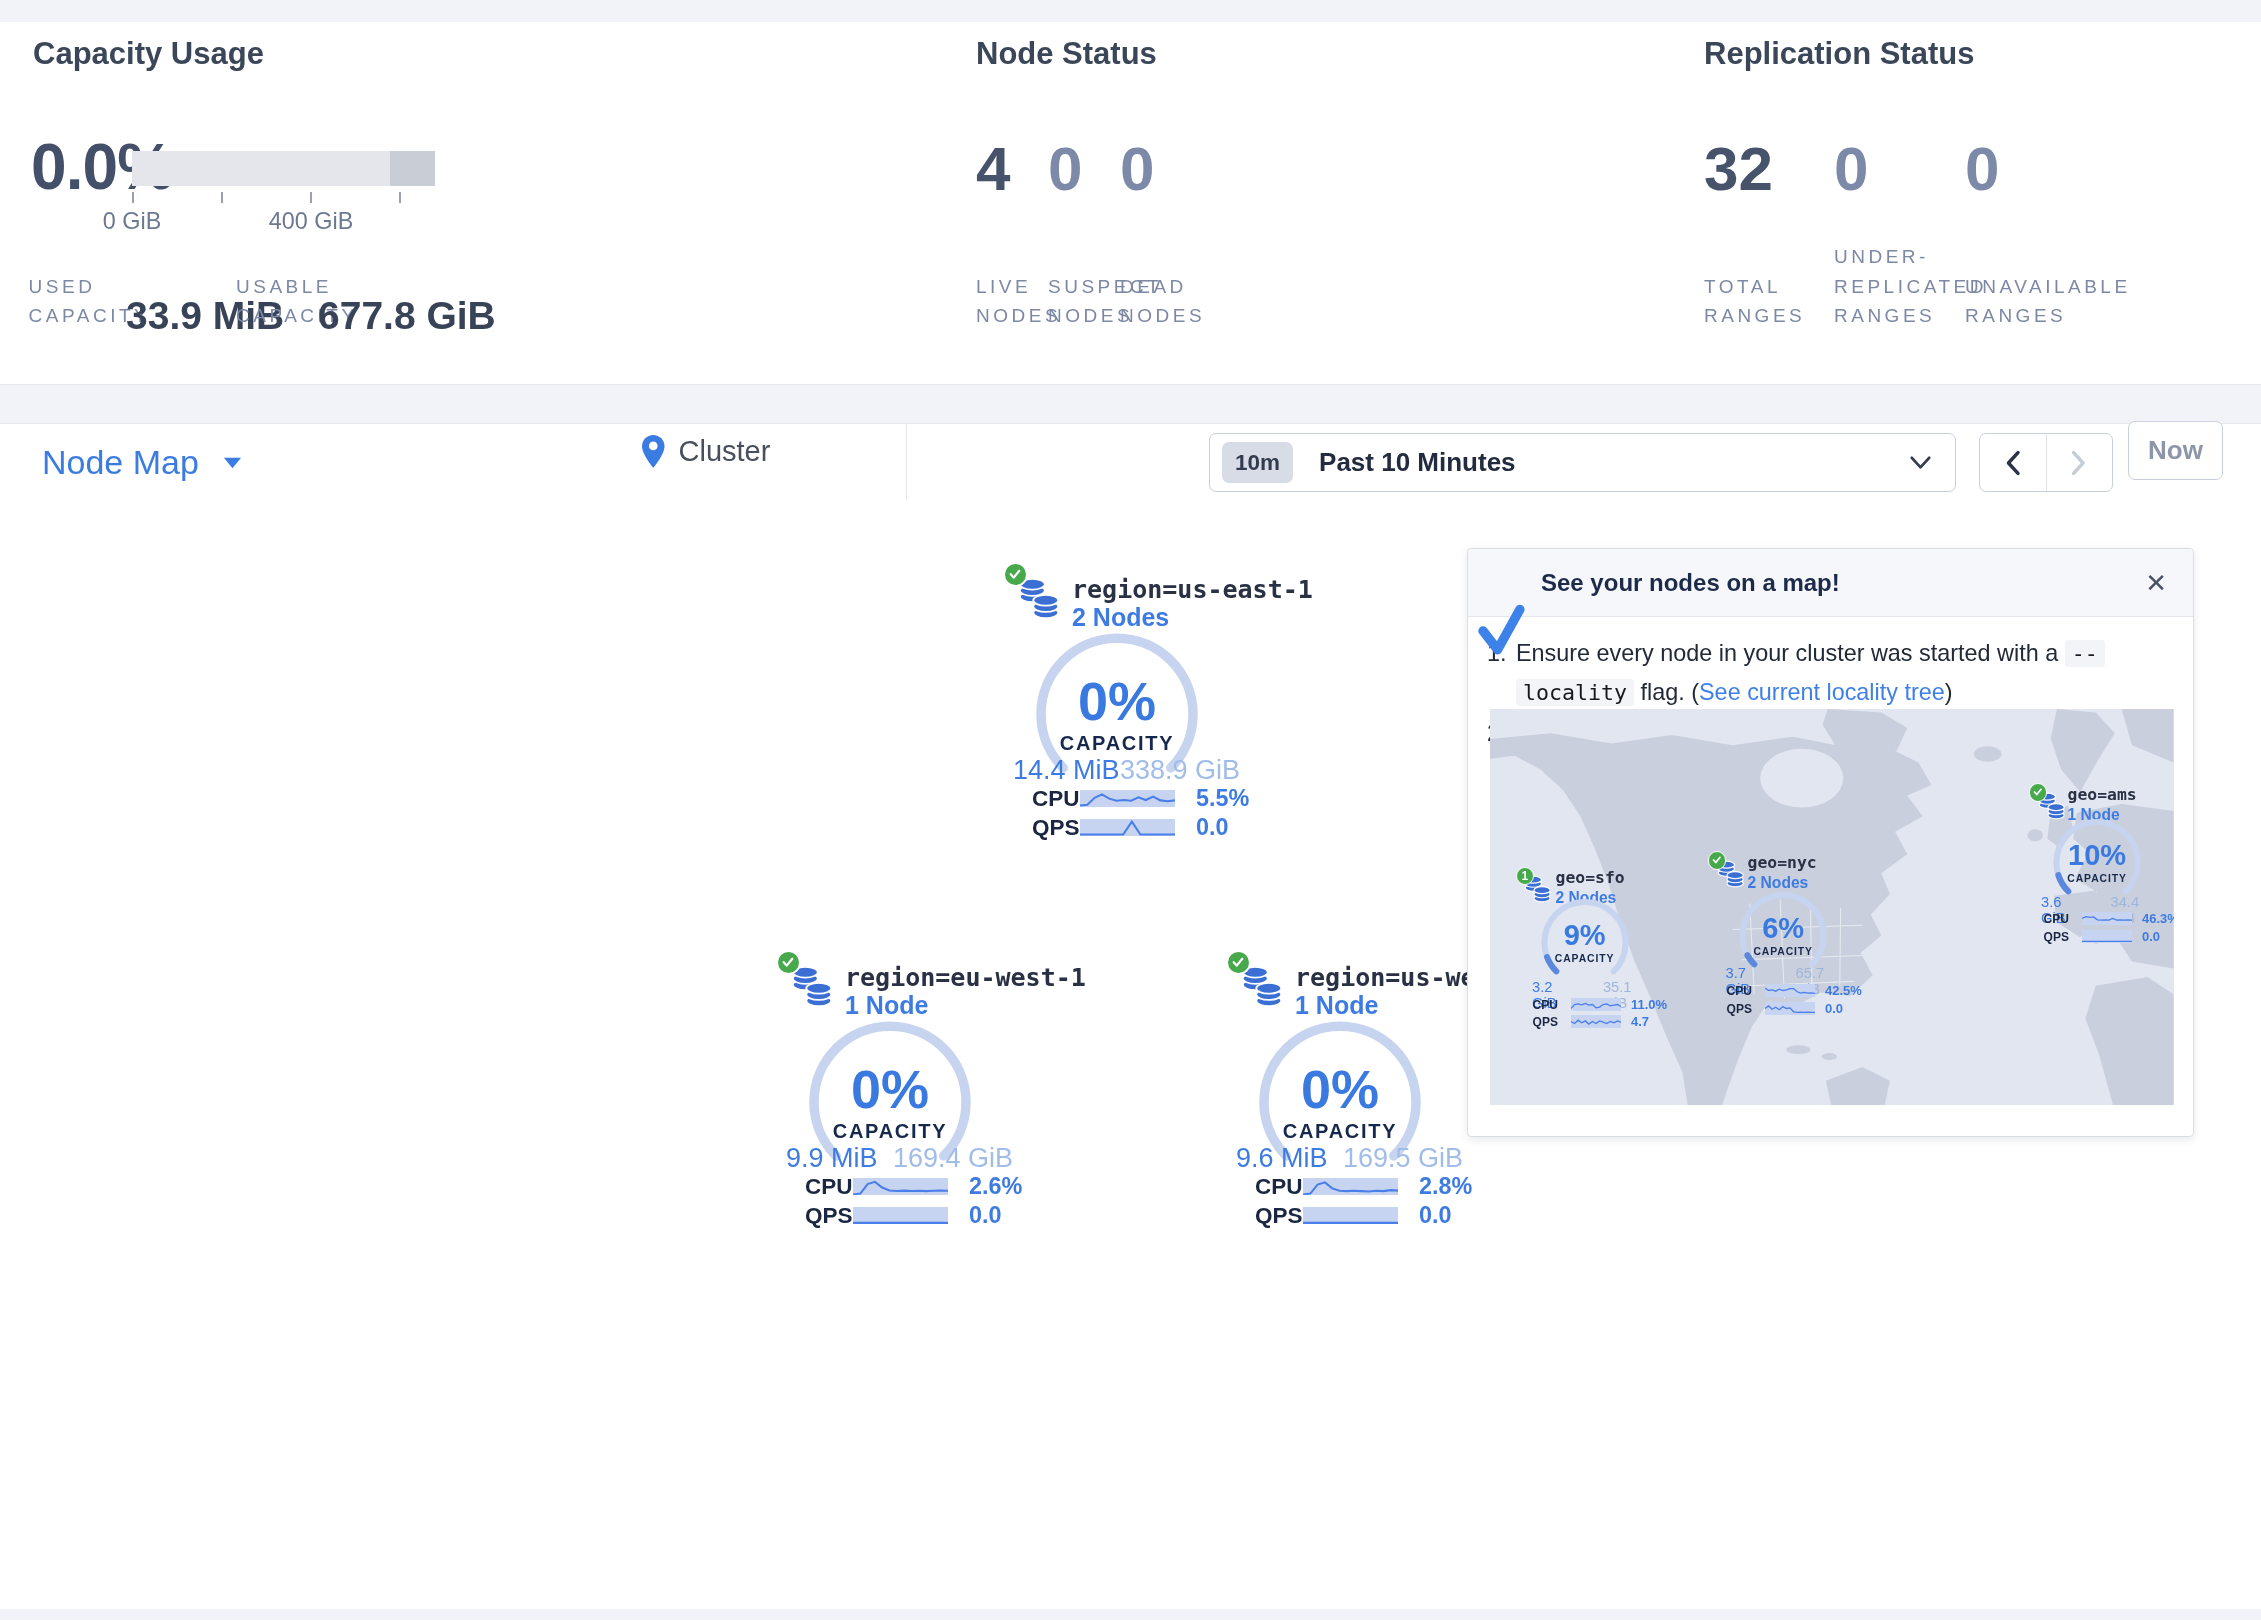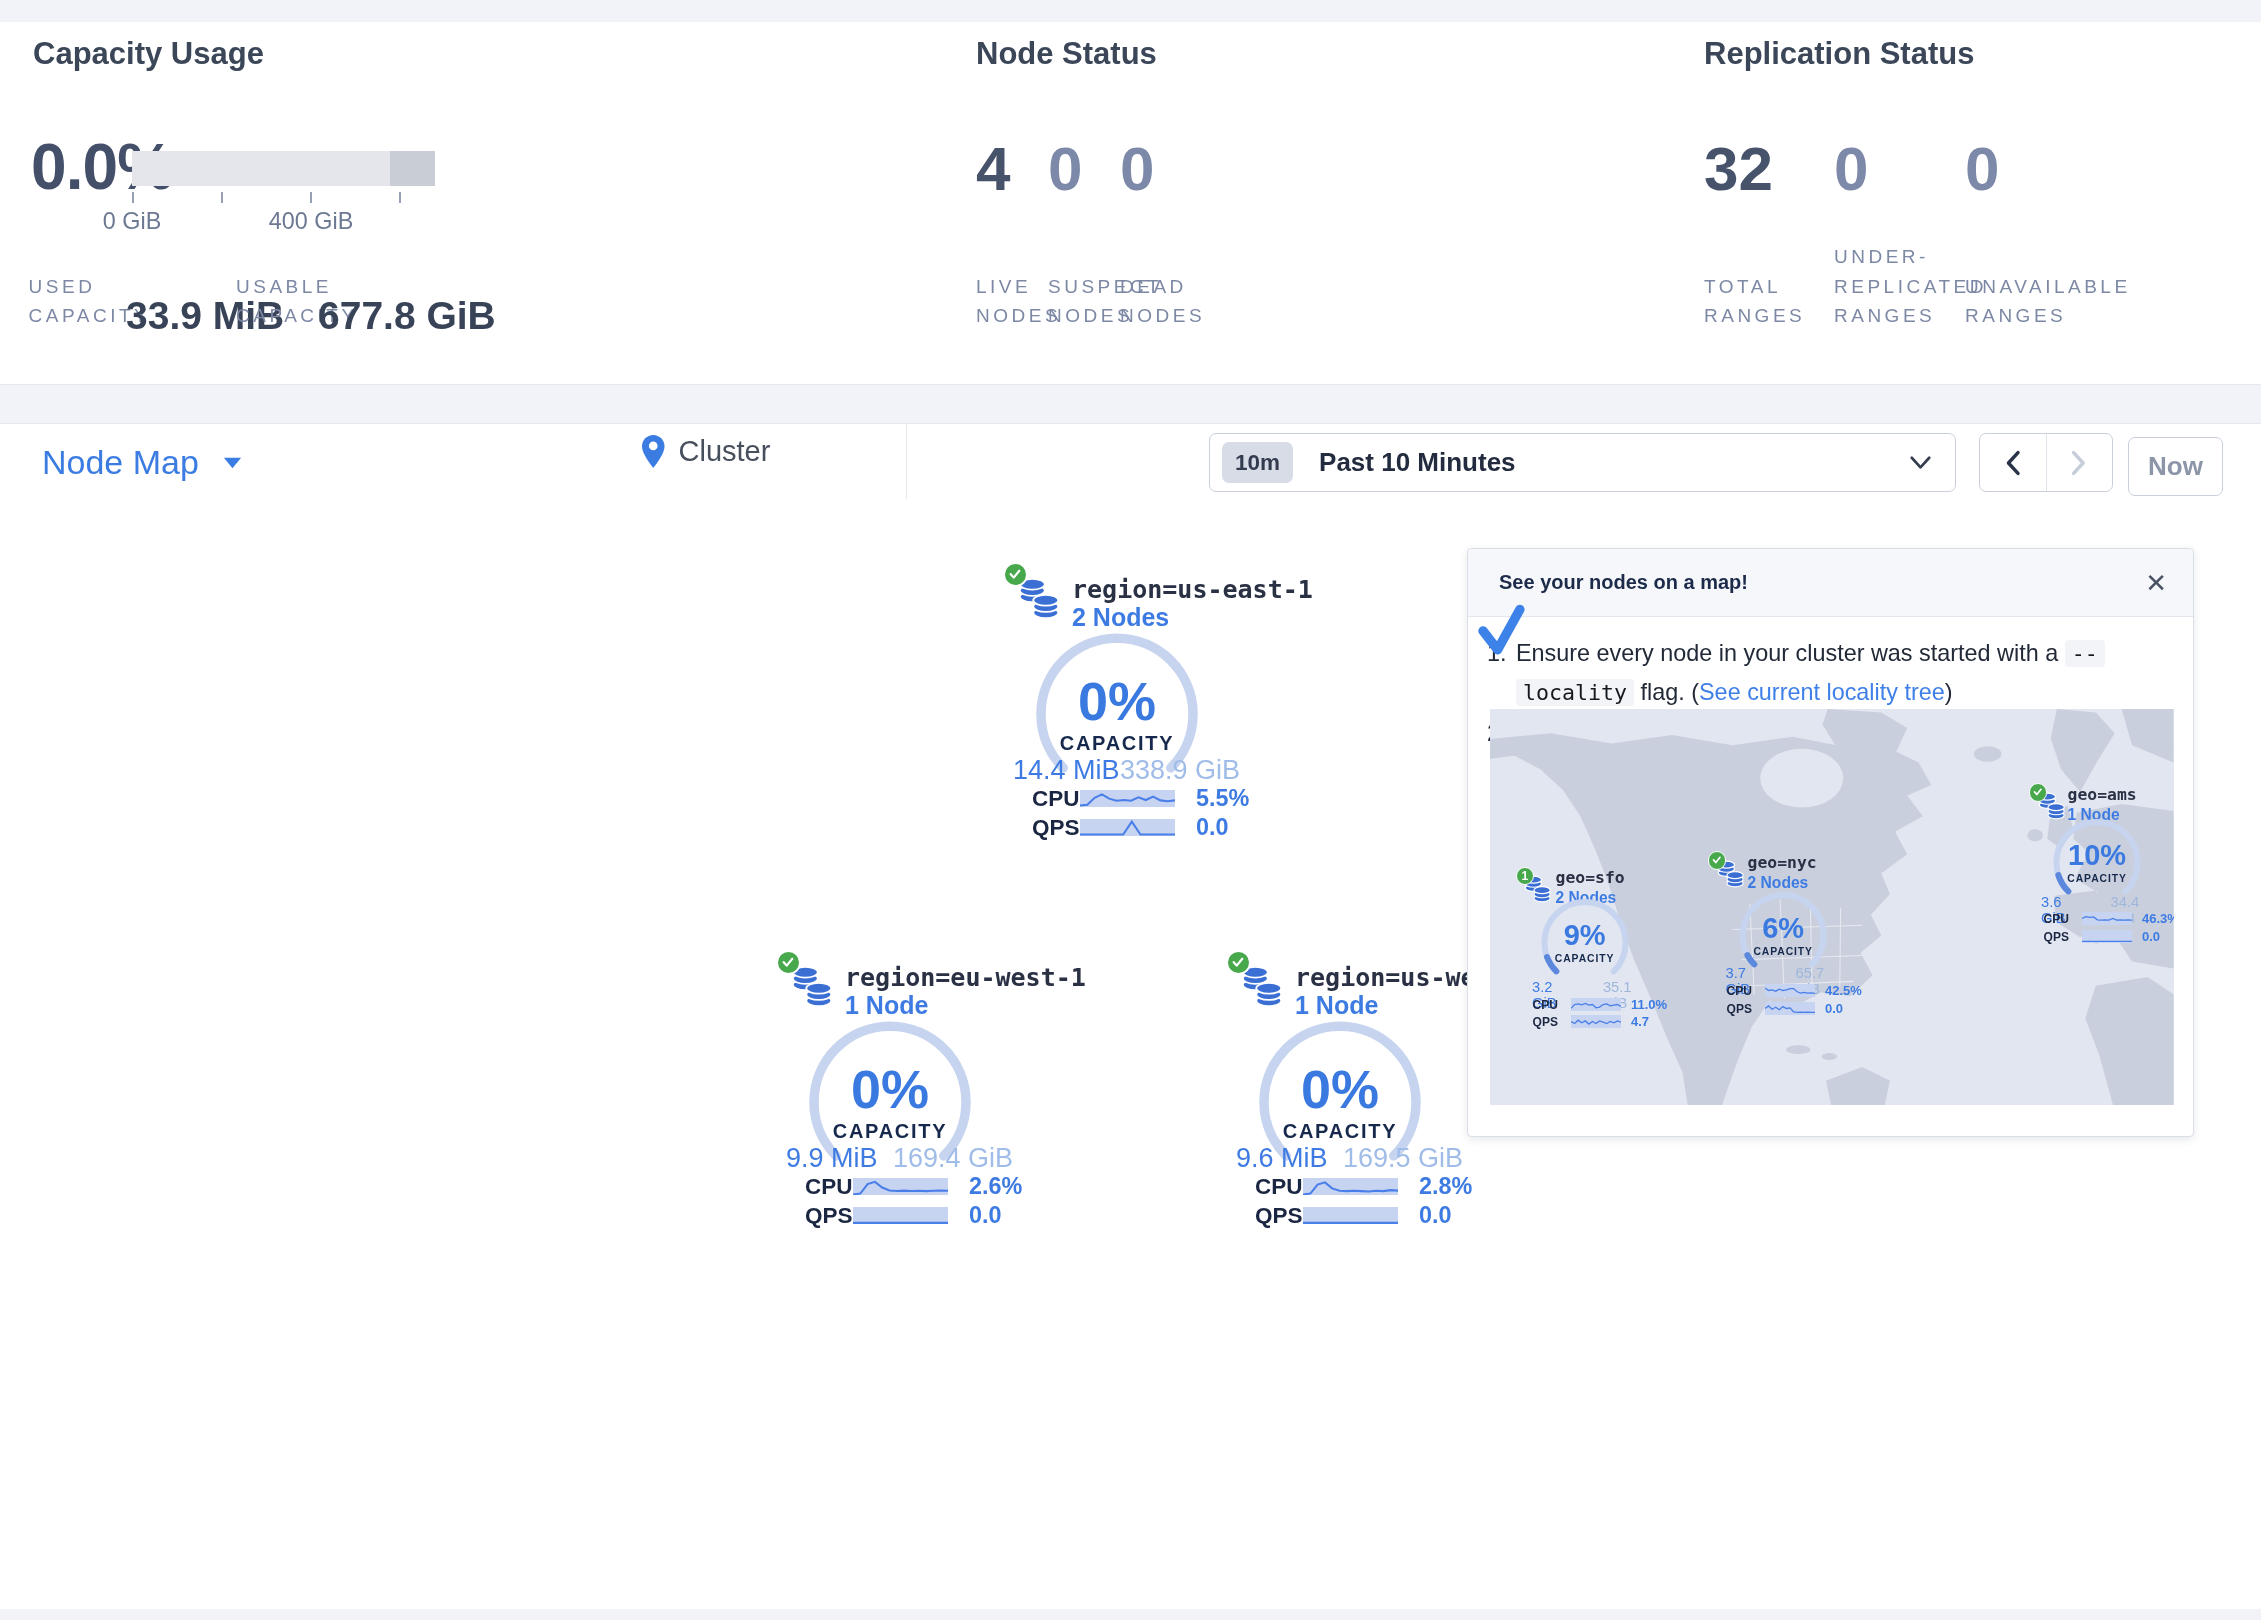--- a/index.html
+++ b/index.html
@@ -28,40 +28,40 @@
   .tb-link{font-size:34px;color:#3b7ce2;font-weight:500;white-space:nowrap;}
   .breadcrumb-label{font-size:29px;color:#474e5c;font-weight:500;}
   .tb-divider{left:906px;top:423px;width:0.9px;height:76px;background:#e4e7ee;}
   .time-box{left:1209px;top:433px;width:745px;height:57px;border:1.7px solid #c9d0dc;border-radius:7px;background:#fff;display:flex;align-items:center;text-align:center;}
   .time-badge{margin-left:12px;background:#d8dce7;border-radius:7px;font-size:22.5px;font-weight:700;color:#333c4e;padding:7.8px 13px;}
   .time-label{margin-left:26px;font-size:26px;font-weight:700;color:#232b3e;}
   .time-caret{margin-left:auto;margin-right:24px;}
   .nav-box{left:1979px;top:433px;width:132px;height:57px;border:1.7px solid #c9d0dc;border-radius:7px;background:#fff;display:flex;}
   .nav-half{flex:1;display:flex;align-items:center;justify-content:center;}
   .nav-half + .nav-half{border-left:1.7px solid #e0e4ea;}
-  .now-btn{left:2128px;top:437px;width:93px;height:57px;border:1.7px solid #c9d0dc;border-radius:7px;background:#fff;display:flex;align-items:center;justify-content:center;font-size:26px;font-weight:700;color:#8d96a8;}
+  .now-btn{left:2128px;top:421px;width:93px;height:57px;border:1.7px solid #c9d0dc;border-radius:7px;background:#fff;display:flex;align-items:center;justify-content:center;font-size:26px;font-weight:700;color:#8d96a8;}
   
   .region-card{width:277px;height:294px;}
   .status-badge{position:absolute;width:21px;height:21px;border-radius:50%;background:#47a84c;border:2.6px solid #fff;display:flex;align-items:center;justify-content:center;z-index:3;}
   .badge-red{background:#e5484d;color:#fff;font-size:12px;font-weight:700;}
   .rc-name{position:absolute;left:85px;top:17.3px;font-family:"DejaVu Sans Mono",monospace;font-size:25px;font-weight:700;color:#2a3144;white-space:nowrap;}
   .rc-nodes{position:absolute;left:85px;top:45px;font-size:25px;font-weight:700;color:#3d7be3;}
   .rc-gauge{position:absolute;left:35px;top:74px;width:190px;height:147px;}
   .rc-pct{position:absolute;left:0;top:38px;width:190px;text-align:center;font-size:54px;font-weight:700;color:#3a79df;}
   .rc-cap{position:absolute;left:0;top:100px;width:190px;text-align:center;font-size:20px;font-weight:700;letter-spacing:1.7px;color:#16294c;}
   .rc-values{position:absolute;left:26px;top:197px;width:227px;display:flex;justify-content:space-between;font-size:27px;font-weight:500;}
   .rc-used{color:#3d7be3;}
   .rc-total{color:#a0bce9;}
   .rc-metric{position:absolute;left:45px;display:flex;align-items:center;}
   .m-label{width:48px;font-size:22.5px;font-weight:700;color:#1b2742;}
   .m-value{margin-left:21px;font-size:23.4px;font-weight:700;color:#3d7be3;}
   
   .popup{left:1467px;top:548px;width:725px;height:587px;background:#fff;border:0.9px solid #d9dde6;border-radius:4.3px;box-shadow:0 2.6px 8.7px rgba(40,50,80,.10);z-index:10;}
   .popup-header{position:absolute;left:0;top:0;width:100%;height:68px;background:#f5f7fa;border-bottom:0.9px solid #e3e6ec;border-radius:4.3px 4.3px 0 0;display:flex;align-items:center;box-sizing:border-box;padding:0 26px 0 31px;}
-  .popup-title{font-size:20px;font-weight:700;color:#1d2b4a;}
+  .popup-title{font-size:24px;font-weight:700;color:#1d2b4a;margin-left:42px;}
   .popup-link{margin-left:31px;font-size:24px;color:#3f80e8;}
   .popup-close{margin-left:auto;font-size:26px;color:#4a5264;line-height:26px;}
   .popup-steps{position:absolute;left:19px;top:85px;width:679px;font-size:23.4px;line-height:38px;color:#222a38;}
   .step{display:flex;margin-bottom:1.7px;}
   .step-num{width:29px;flex:none;}
   .code-chip{font-family:"DejaVu Sans Mono",monospace;font-size:21.6px;background:#f3f4f7;border-radius:3.5px;padding:0.9px 7px;color:#14181f;}
   .inline-link{color:#3f80e8;}
   .popup-check{position:absolute;left:8.7px;top:54px;z-index:5;}
   .mini-map{position:absolute;left:21.6px;top:160px;width:684px;height:396px;background:#e2e6f1;overflow:hidden;}
   

